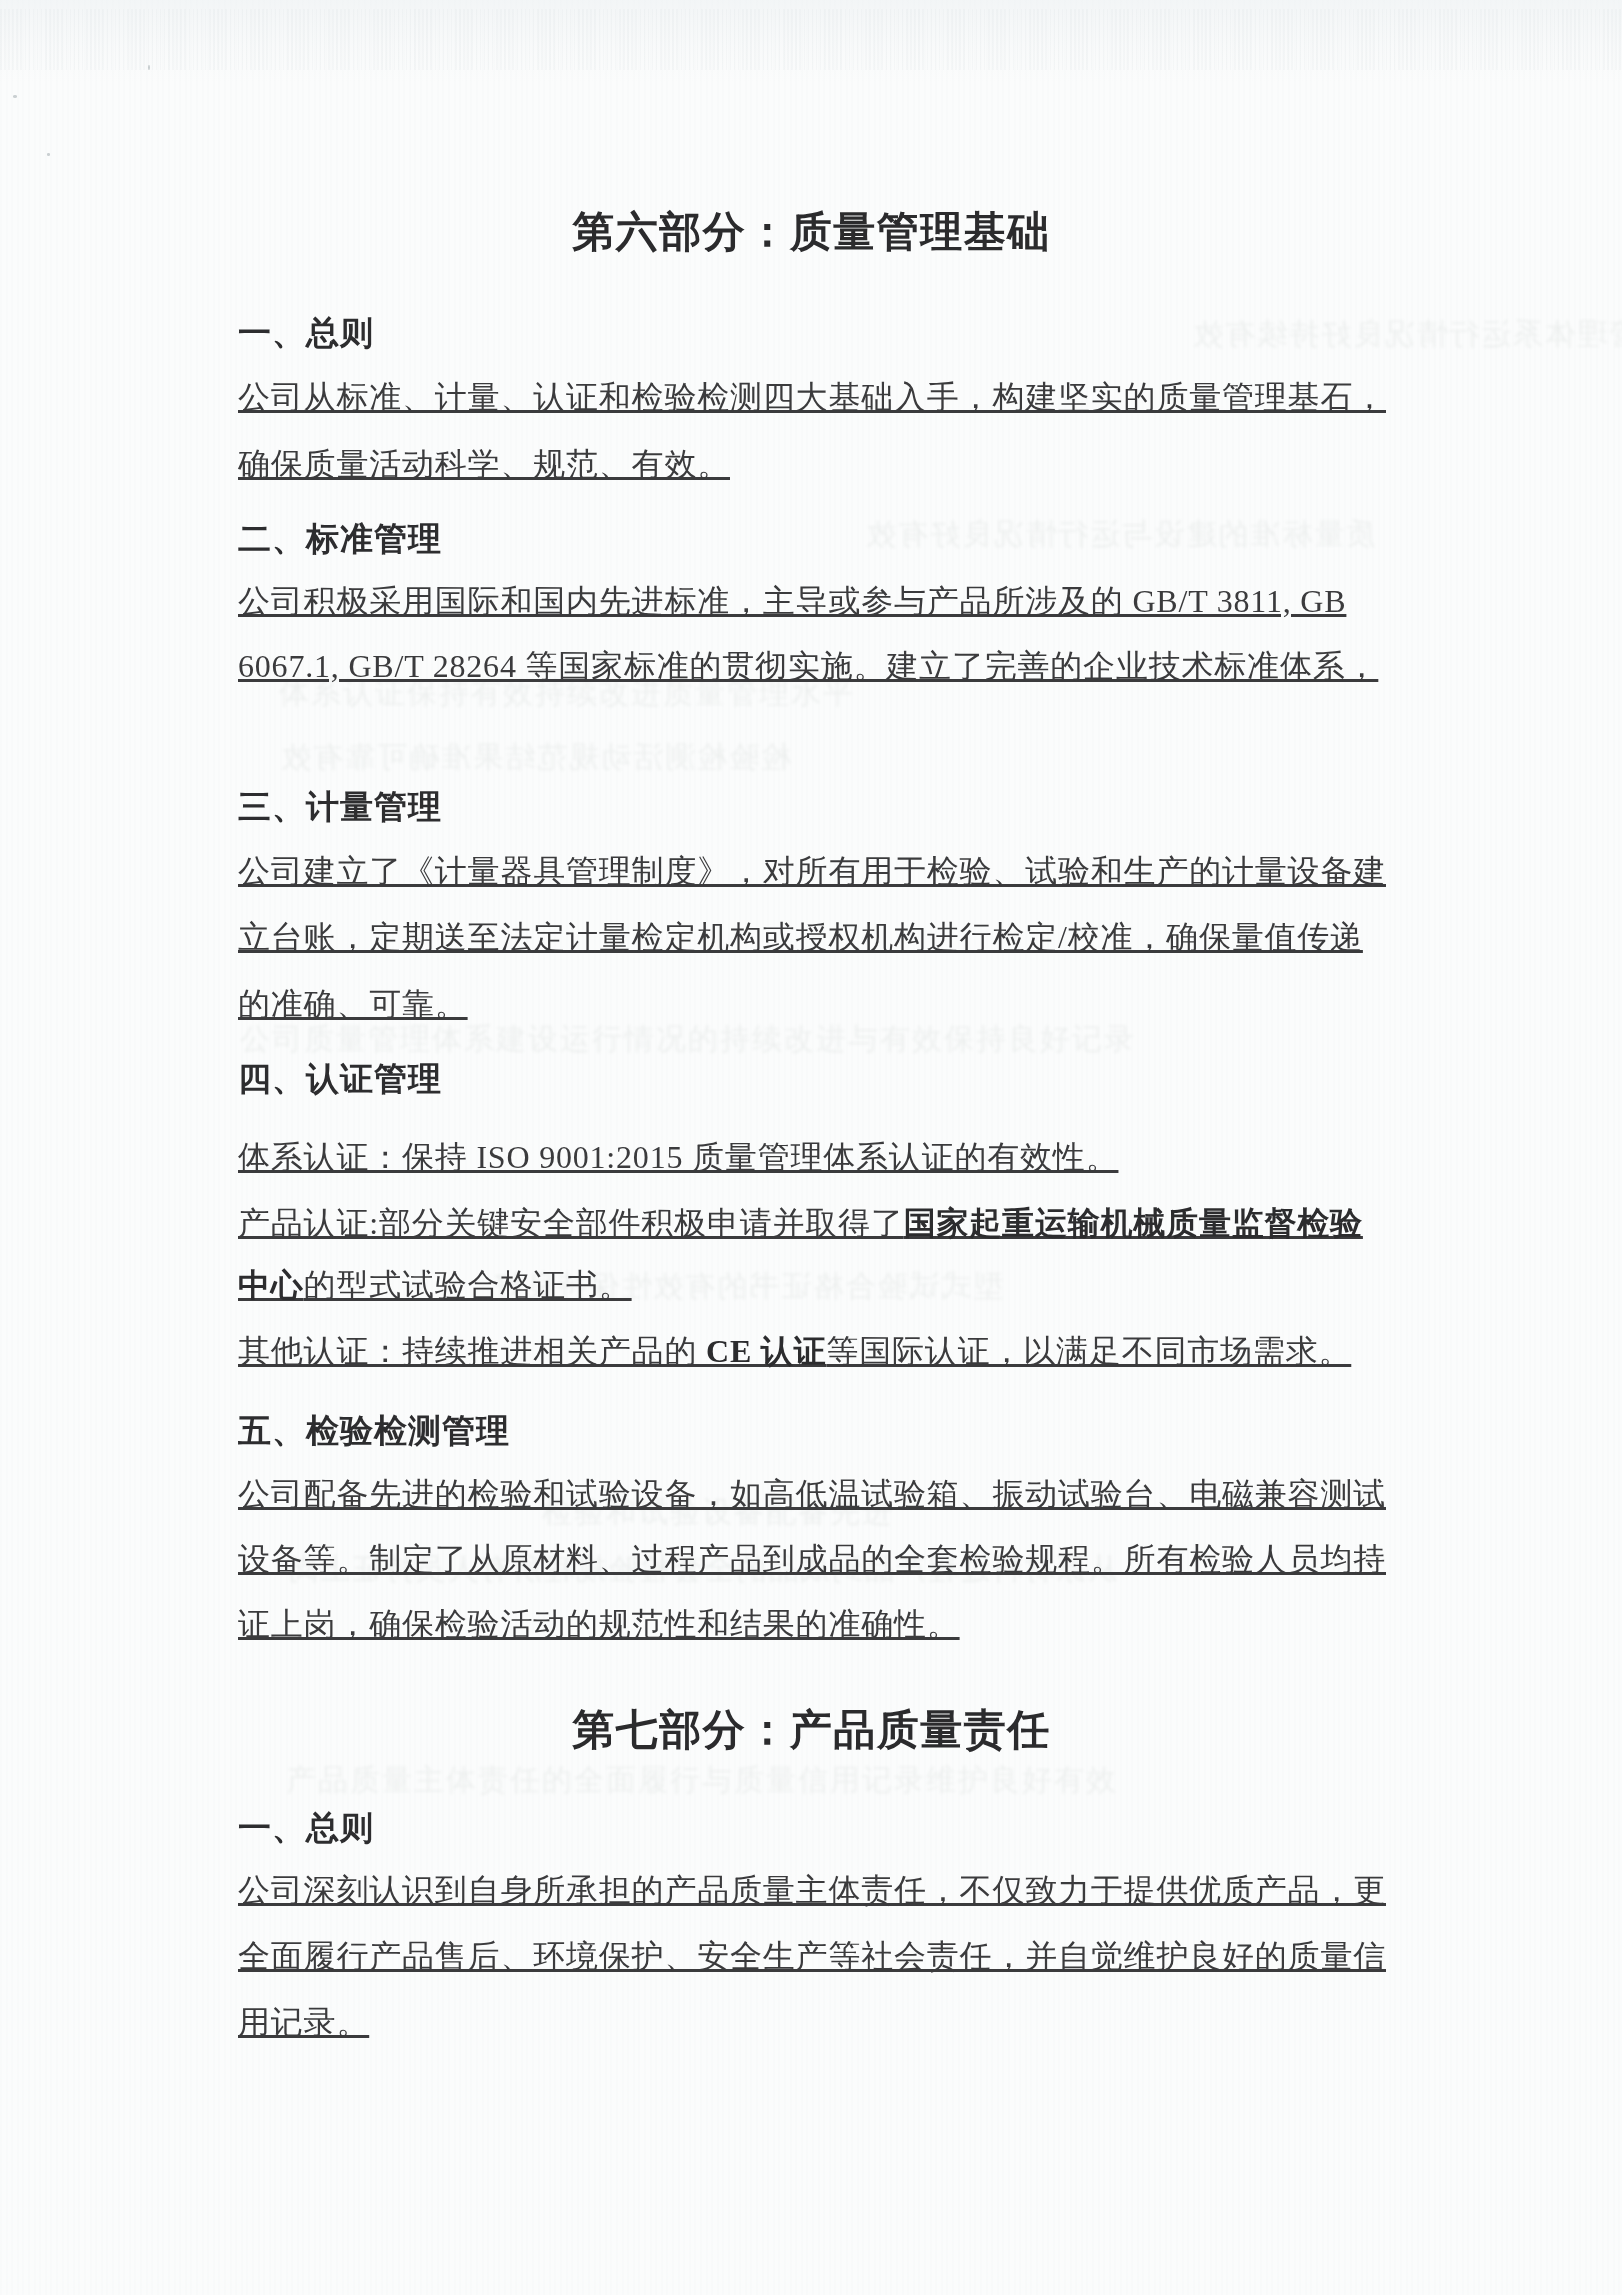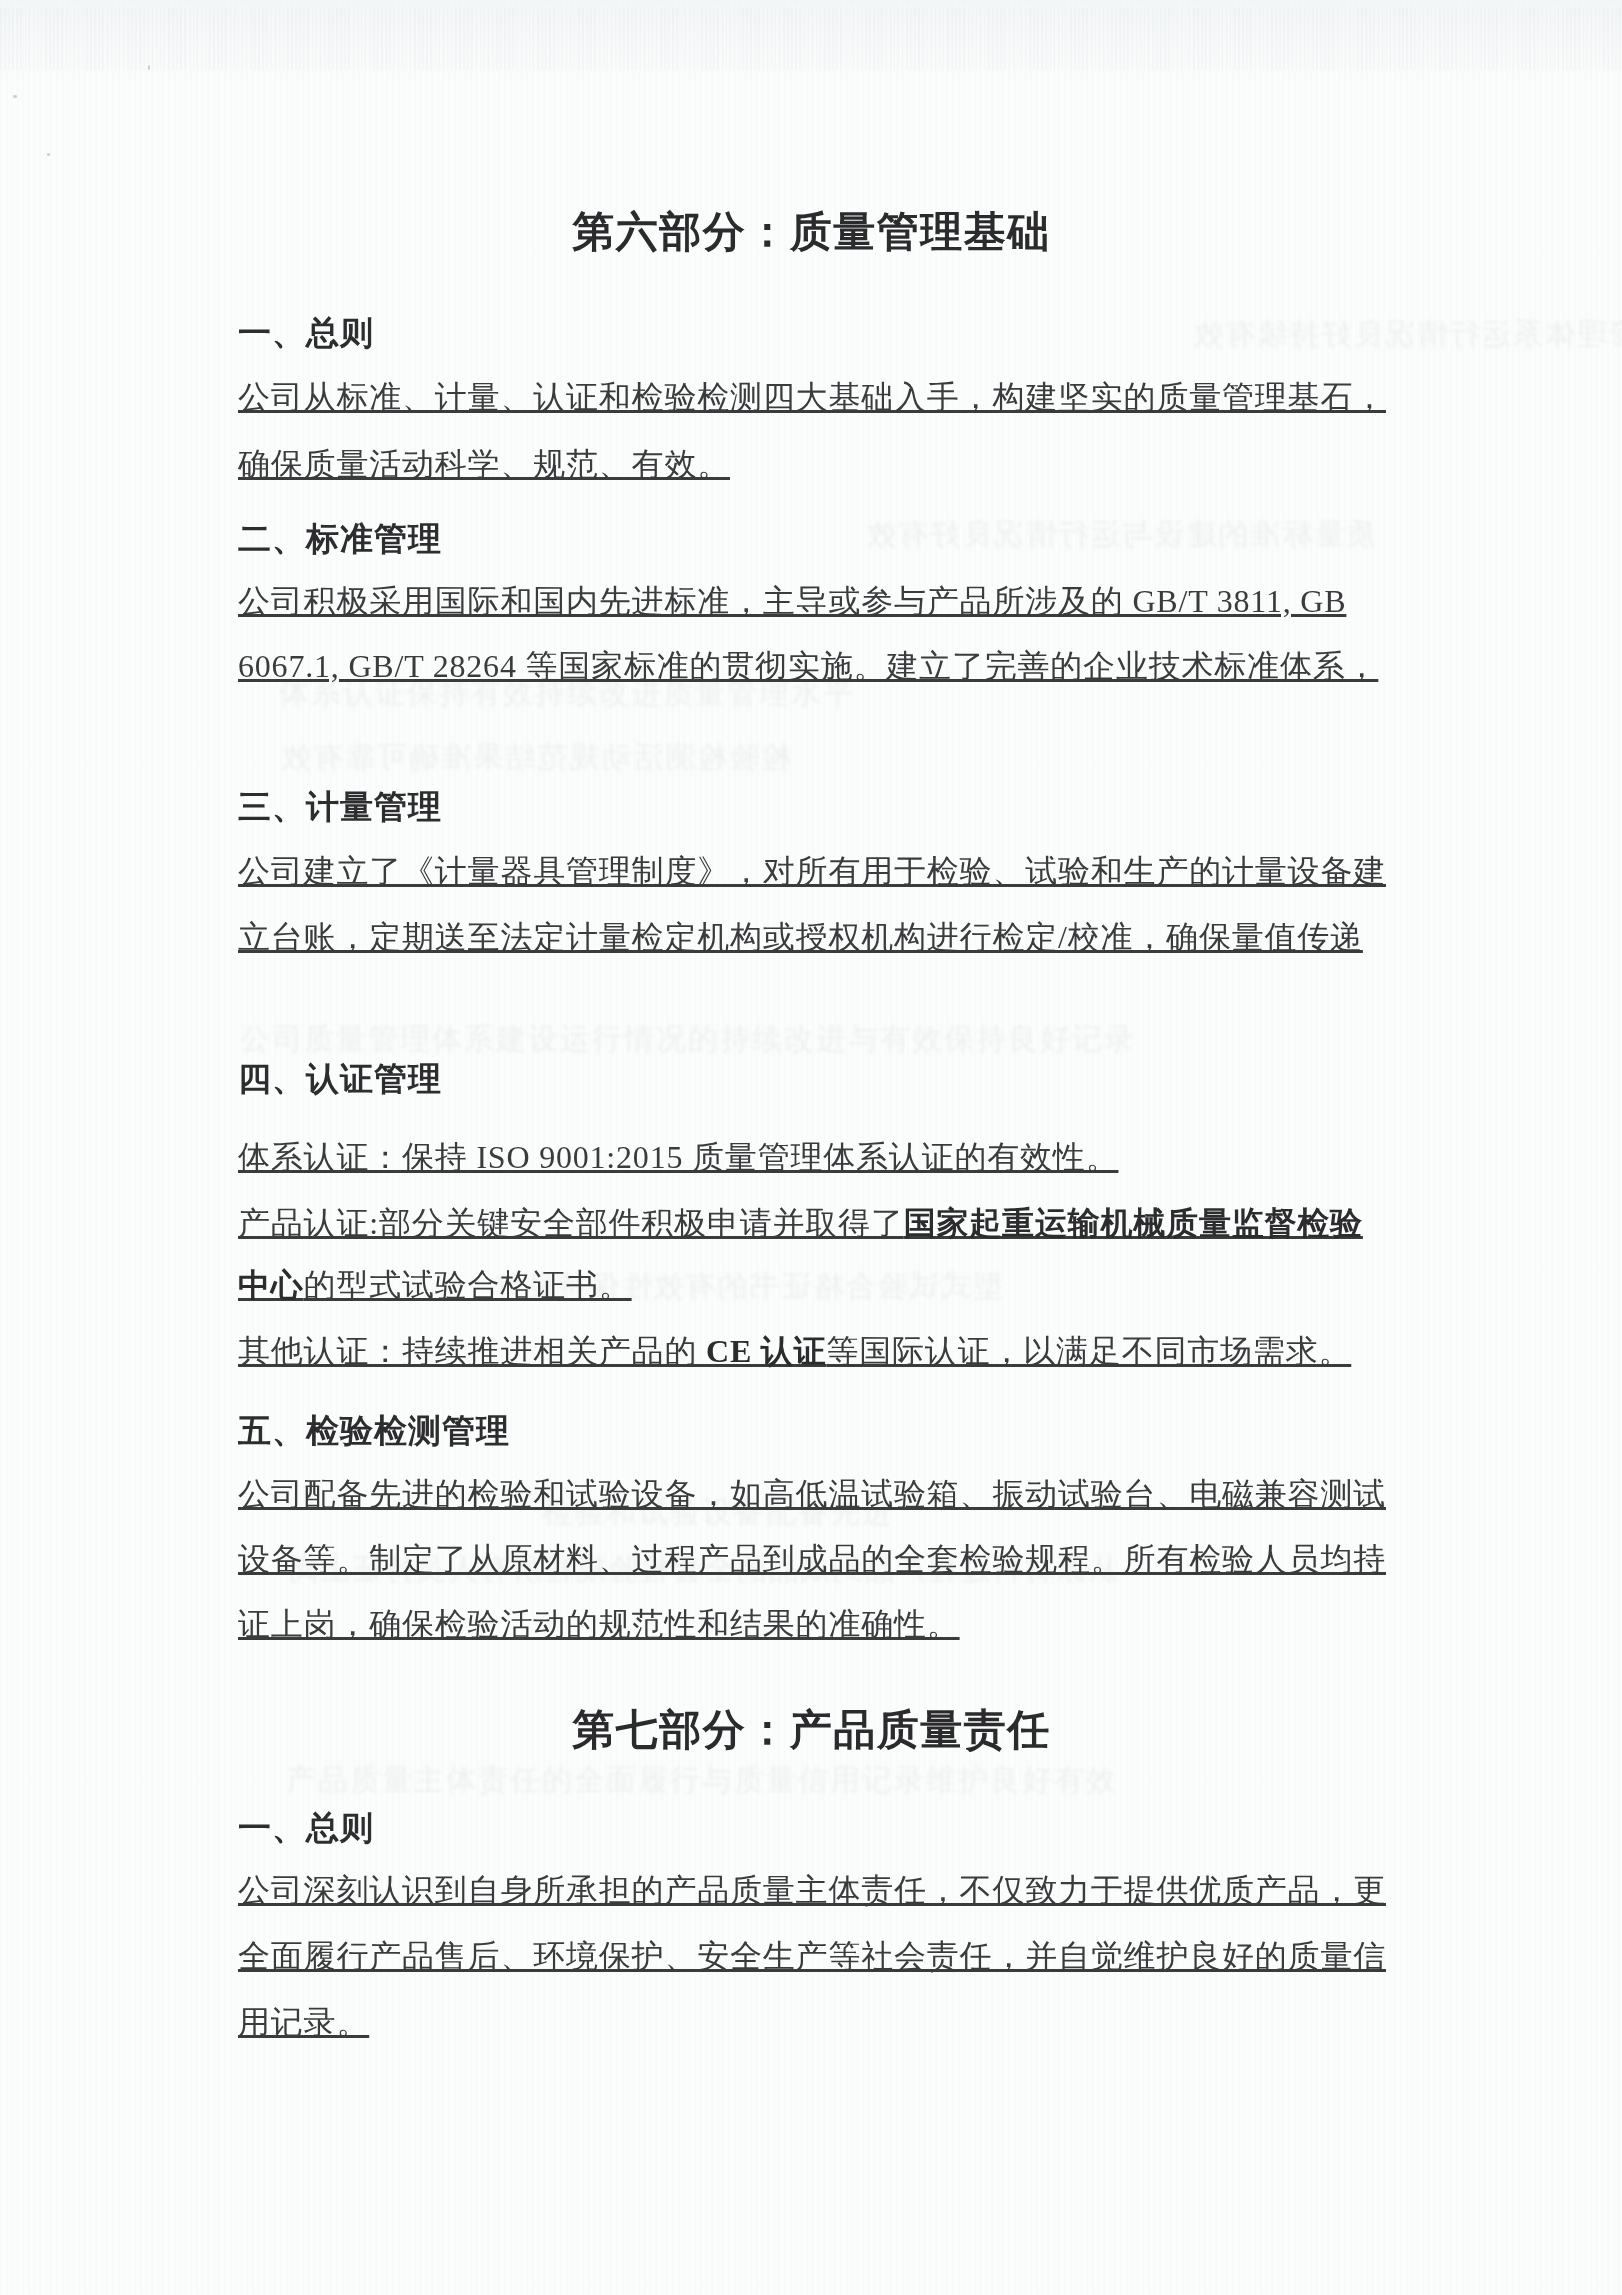--- a/index.html
+++ b/index.html
@@ -73,20 +73,21 @@
   <div class="line" style="top:378px;"><span>公司从标准、计量、认证和检验检测四大基础入手，构建坚实的质量管理基石，</span></div>
   <div class="line" style="top:445px;"><span>确保质量活动科学、规范、有效。</span></div>
 
   <div class="h" style="top:519px;">二、标准管理</div>
   <div class="line" style="top:582px;"><span>公司积极采用国际和国内先进标准，主导或参与产品所涉及的 GB/T 3811, GB</span></div>
   <div class="line" style="top:647px;"><span>6067.1, GB/T 28264 等国家标准的贯彻实施。建立了完善的企业技术标准体系，</span></div>
 
   <div class="h" style="top:787px;">三、计量管理</div>
   <div class="line" style="top:852px;"><span>公司建立了《计量器具管理制度》，对所有用于检验、试验和生产的计量设备建</span></div>
   <div class="line" style="top:918px;"><span>立台账，定期送至法定计量检定机构或授权机构进行检定/校准，确保量值传递</span></div>
+  <div class="line" style="top:985px;"><span>的准确、可靠。</span></div>
 
   <div class="h" style="top:1059px;">四、认证管理</div>
   <div class="line" style="top:1138px;"><span>体系认证：保持 ISO 9001:2015 质量管理体系认证的有效性。</span></div>
   <div class="line" style="top:1204px;"><span>产品认证:部分关键安全部件积极申请并取得了</span><span class="b">国家起重运输机械质量监督检验</span></div>
   <div class="line" style="top:1266px;"><span class="b">中心</span><span>的型式试验合格证书。</span></div>
   <div class="line" style="top:1332px;"><span>其他认证：持续推进相关产品的 </span><span class="b">CE 认证</span><span>等国际认证，以满足不同市场需求。</span></div>
 
   <div class="h" style="top:1411px;">五、检验检测管理</div>
   <div class="line" style="top:1475px;"><span>公司配备先进的检验和试验设备，如高低温试验箱、振动试验台、电磁兼容测试</span></div>
   <div class="line" style="top:1540px;"><span>设备等。制定了从原材料、过程产品到成品的全套检验规程。所有检验人员均持</span></div>

